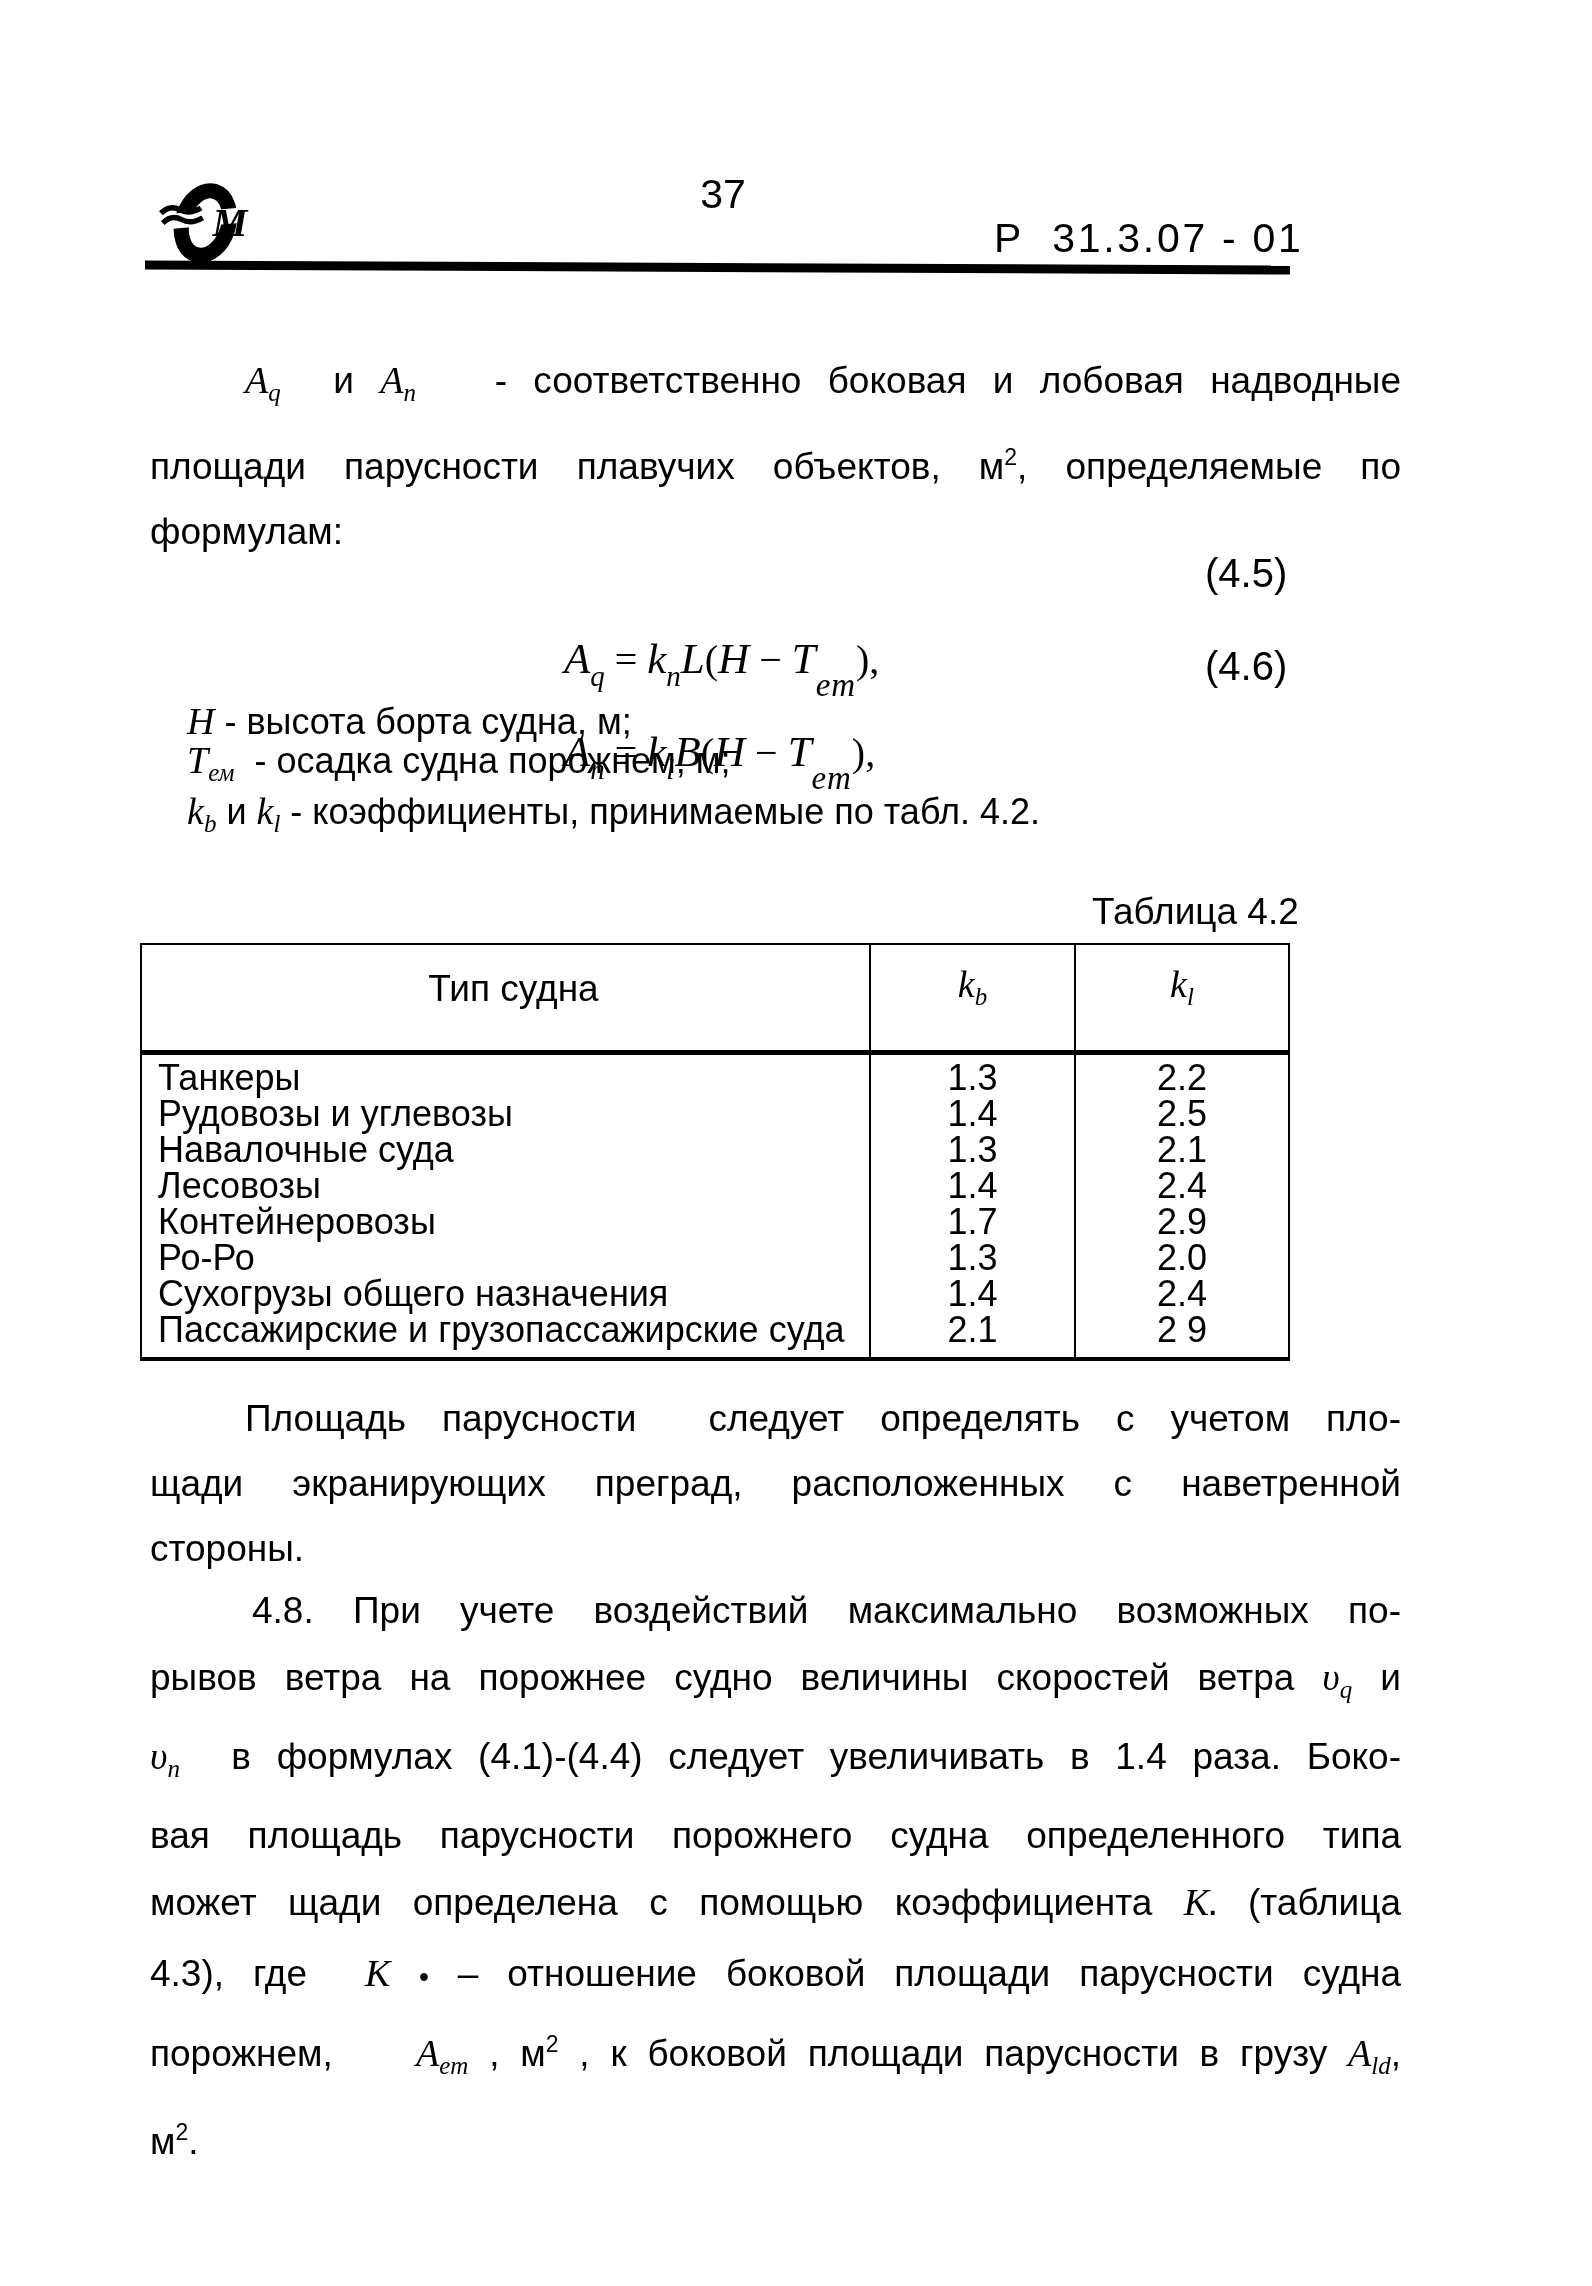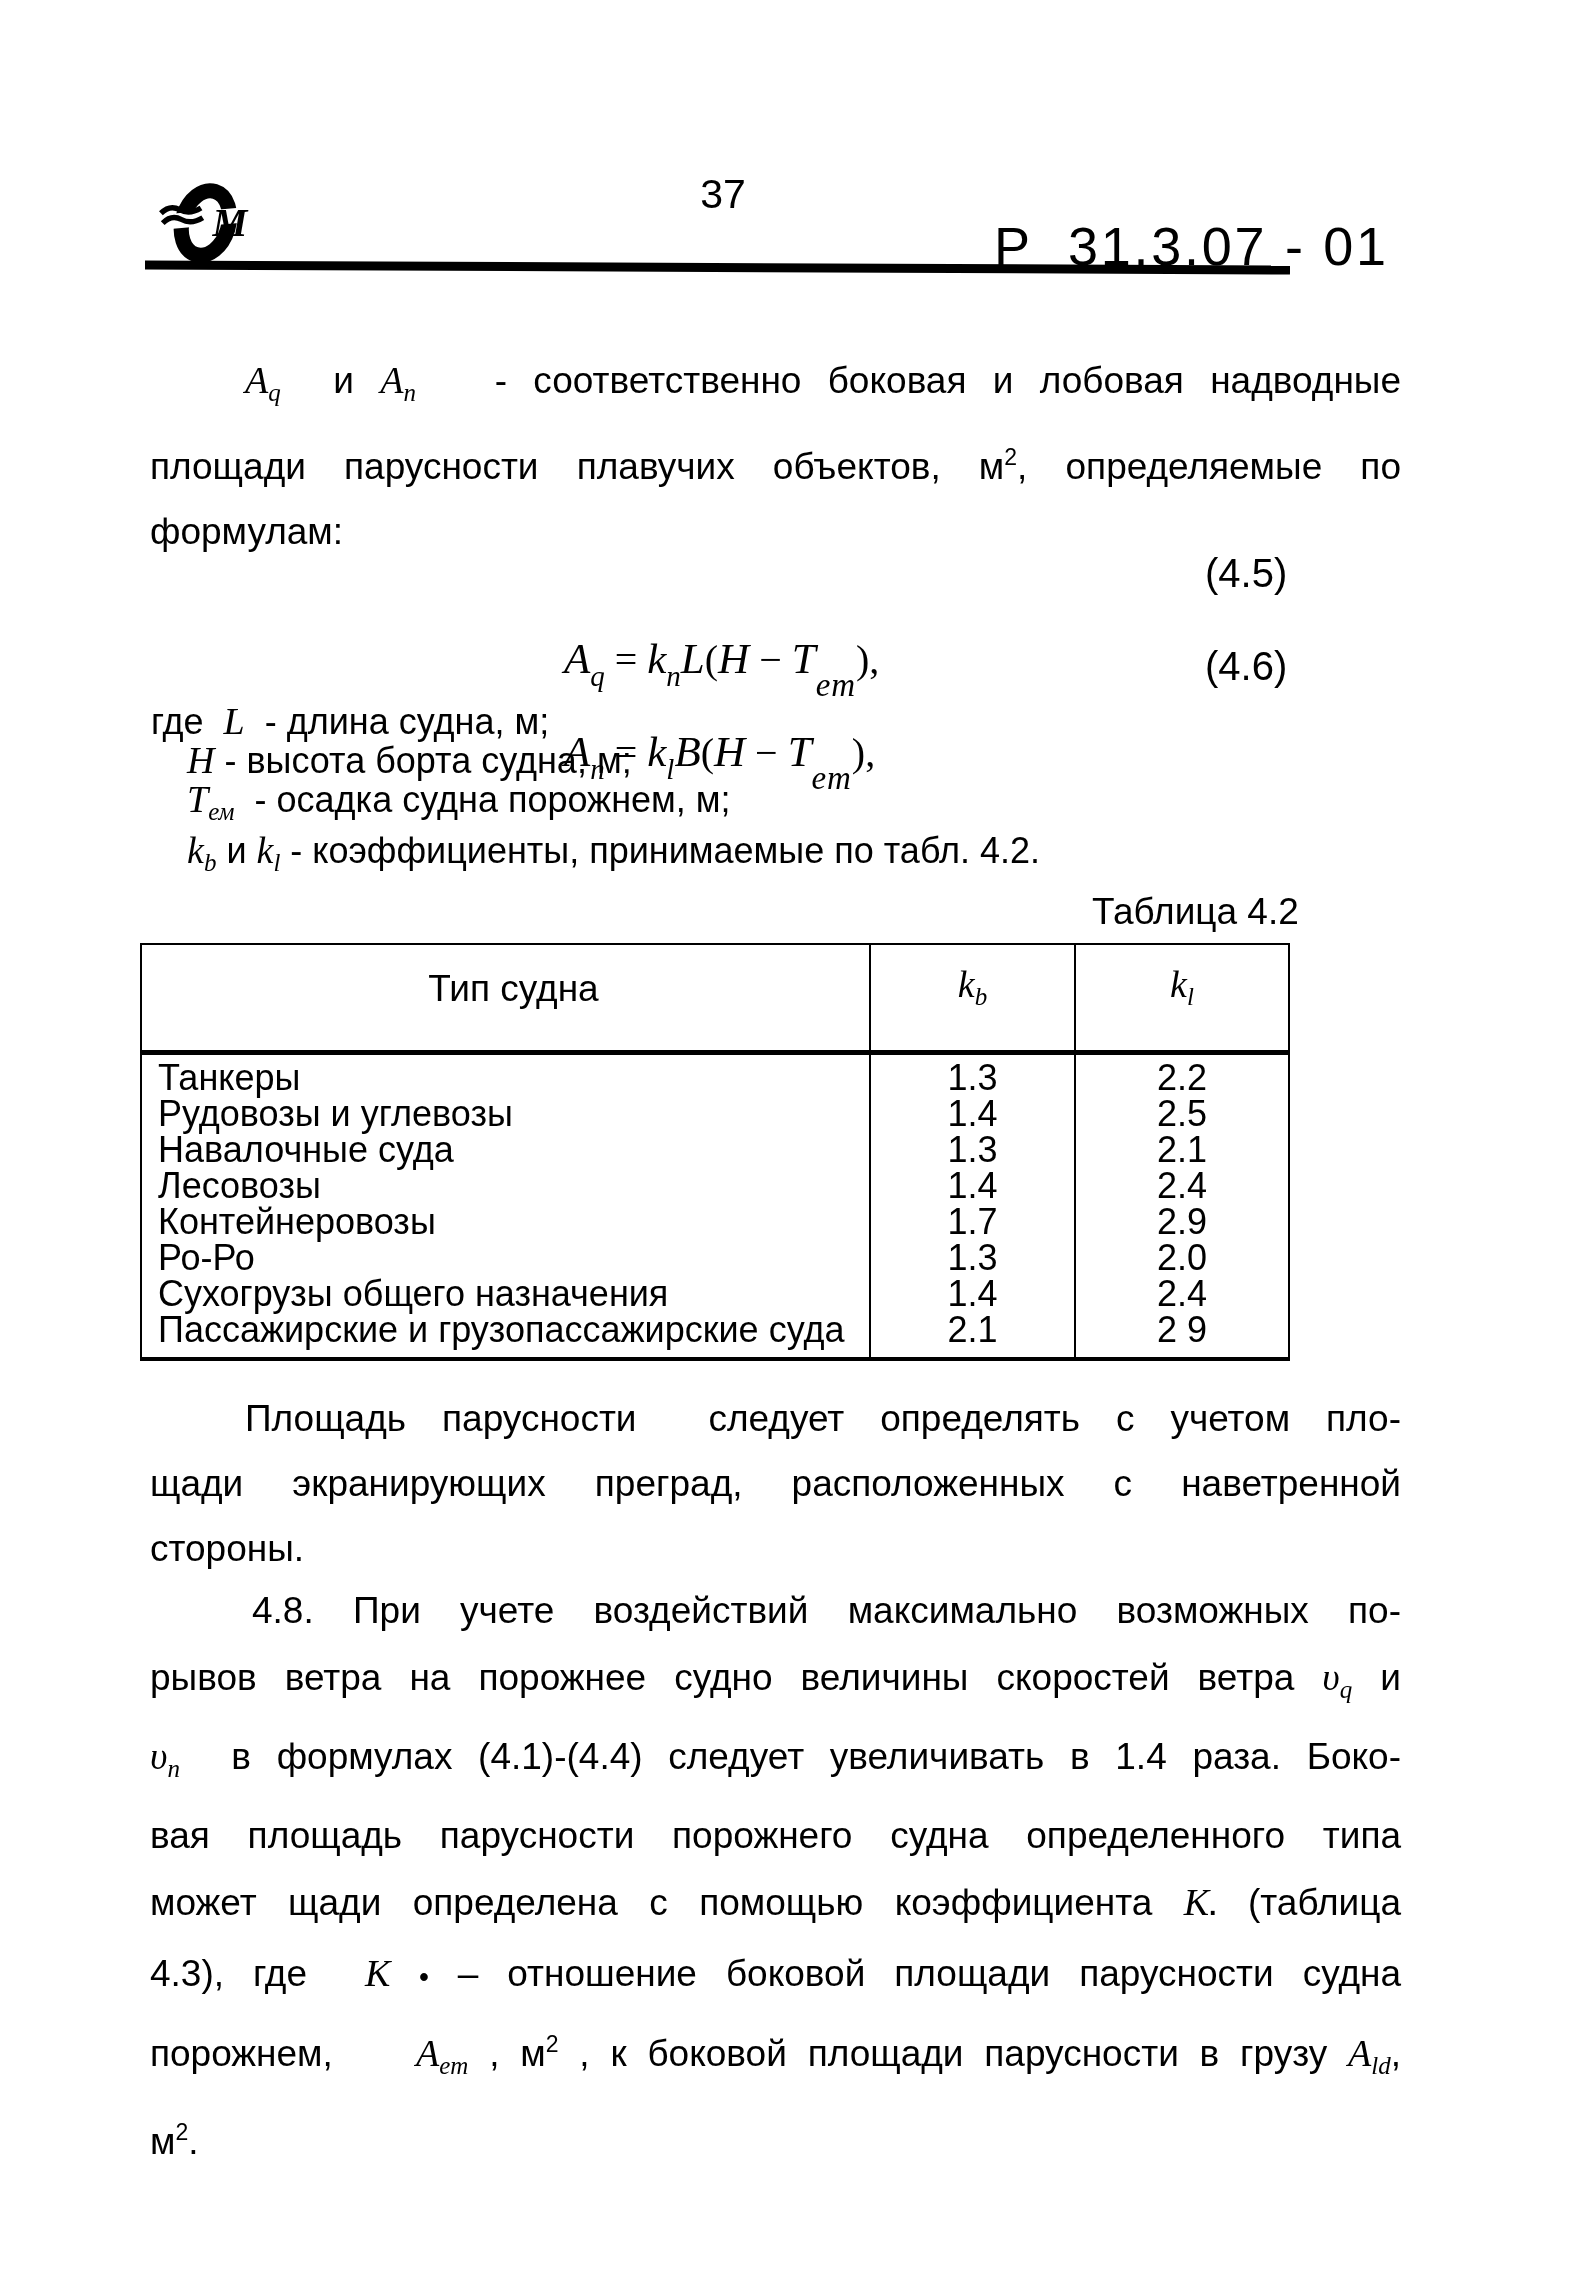--- a/index.html
+++ b/index.html
@@ -5,21 +5,21 @@
   html,body{margin:0;padding:0;background:#9a9a9a;}
   .page{
     position:relative;
     width:1592px;height:2287px;
     background:#fff;color:#000;
     font-family:"Liberation Sans",sans-serif;
     overflow:hidden;
   }
   
   .page-number{position:absolute;left:634px;top:171px;width:178px;text-align:center;font-size:41px;}
-  .doc-code{position:absolute;left:994px;top:215px;font-size:54px;letter-spacing:2.7px;white-space:pre;}
+  .doc-code{position:absolute;left:994px;top:215px;font-size:41px;letter-spacing:2.7px;white-space:pre;}
   .header-rule{position:absolute;left:145px;top:263px;width:1145px;height:9px;background:#000;transform:rotate(0.25deg);}
   .logo{position:absolute;left:150px;top:183px;width:134px;height:89px;}
   
   .para{position:absolute;left:150px;width:1251px;font-size:37px;}
   .line{line-height:inherit;white-space:pre-wrap;}
   .jline{text-align:justify;text-align-last:justify;}
   #intro{top:348px;line-height:65px;}
   #p2{top:1386px;line-height:65px;}
   #p48{top:1577px;line-height:67px;}
   #where-list{position:absolute;left:151px;top:702px;width:1251px;font-size:36px;line-height:39px;}
@@ -88,21 +88,20 @@
   <div id="eq1" class="eq-row">
     <span class="eq-body"><span class="seg-mi">A</span><span class="seg-msub">q</span><span class="seg-mt"> = </span><span class="seg-mi">k</span><span class="seg-msub">n</span><span class="seg-mi">L</span><span class="seg-mt">(</span><span class="seg-mi">H</span><span class="seg-mt"> − </span><span class="seg-mi">T</span><span class="seg-mlow">em</span><span class="seg-mt">),</span></span>
     <span class="eq-num">(4.5)</span>
   </div>
   <div id="eq2" class="eq-row">
     <span class="eq-body"><span class="seg-mi">A</span><span class="seg-msub">n</span><span class="seg-mt"> = </span><span class="seg-mi">k</span><span class="seg-msub">l</span><span class="seg-mi">B</span><span class="seg-mt">(</span><span class="seg-mi">H</span><span class="seg-mt"> − </span><span class="seg-mi">T</span><span class="seg-mlow">em</span><span class="seg-mt">),</span></span>
     <span class="eq-num">(4.6)</span>
   </div>
 
   <div id="where-list">
-      <div class="line"><span class="seg-t">где &nbsp;</span><span class="seg-mi2">L</span><span class="seg-t">&nbsp; - длина судна, м;</span></div>
       <div class="line" style="padding-left: 36px;"><span class="seg-mi2">H</span><span class="seg-t"> - высота борта судна, м;</span></div>
       <div class="line" style="padding-left: 36px;"><span class="seg-mi2">T</span><span class="seg-misub">ем</span><span class="seg-t">&nbsp; - осадка судна порожнем, м;</span></div>
       <div class="line" style="padding-left: 36px;"><span class="seg-mi2">k</span><span class="seg-misub">b</span><span class="seg-t"> и </span><span class="seg-mi2">k</span><span class="seg-misub">l</span><span class="seg-t"> - коэффициенты, принимаемые по табл. 4.2.</span></div>
     </div>
 
   <div class="tbl-caption">Таблица 4.2</div>
   <table class="coef">
     <colgroup>
         <col class="c1">
         <col class="c2">

